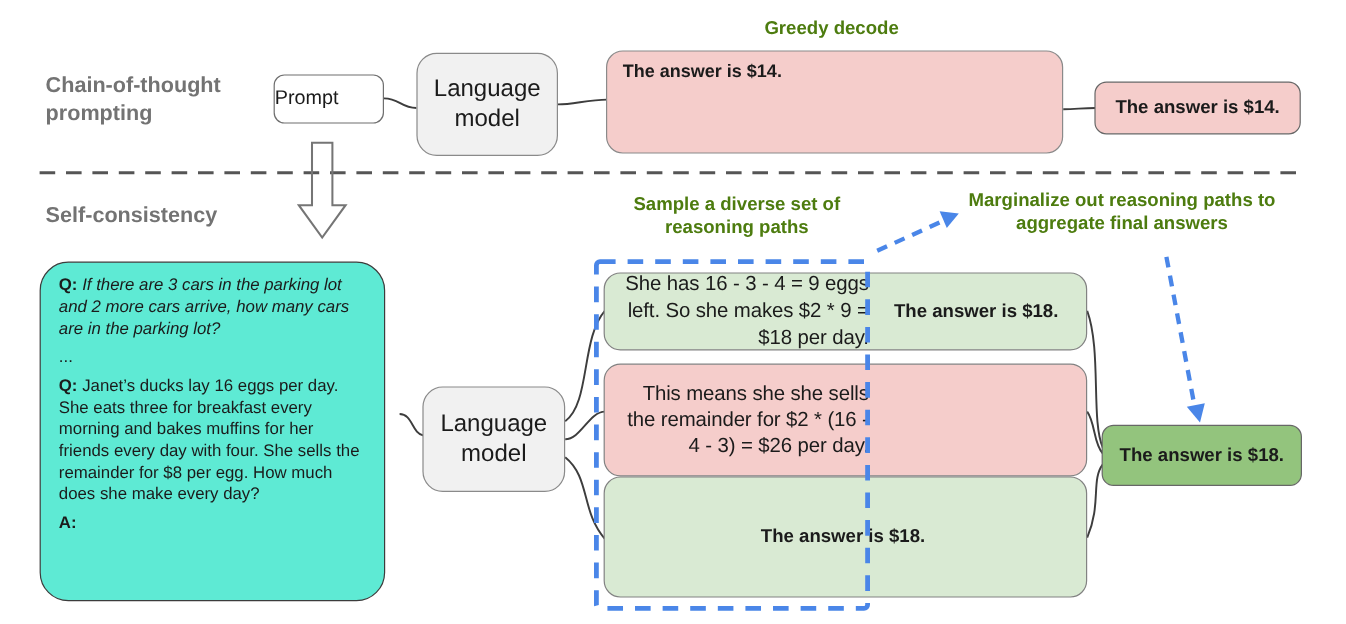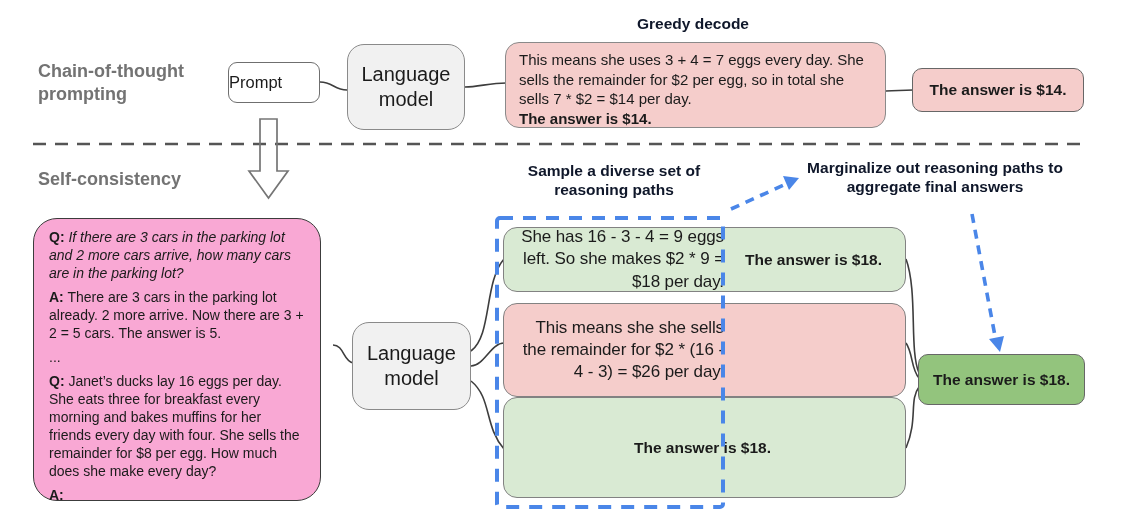--- a/index.html
+++ b/index.html
@@ -16,36 +16,36 @@
   #cot-label{left:38px;top:60px;width:190px;}
   #sc-label{left:38px;top:168px;width:220px;}
 
   .node{display:flex;align-items:center;text-align:center;
         background:#fff;border:1.6px solid #6f6f6f;}
   #prompt-box{left:228px;top:62px;width:92px;height:41px;border-radius:9px;font-size:16.5px;}
   .lm-box{background:#f1f1f1;border:1.6px solid #8a8a8a;border-radius:17px;font-size:20px;line-height:1.25;}
   #lm-top{left:347px;top:44px;width:118px;height:86px;}
   #lm-bottom{left:352px;top:322px;width:119px;height:88px;}
 
-  .blue-title{position:absolute;z-index:2;color:#0f172a;font-weight:bold;font-size:15.5px;
+  .blue-title{position:absolute;z-index:2;color:#4d7c0f;font-weight:bold;font-size:15.5px;
               line-height:1.22;text-align:center;}
   #greedy-title{left:598px;top:15px;width:190px;}
   #sample-title{left:500px;top:162px;width:228px;}
   #marginalize-title{left:788px;top:159px;width:294px;}
 
   #cot-output{left:505px;top:42px;width:381px;height:86px;background:#f5cdcb;
               border:1.5px solid #8a8a8a;border-radius:14px;padding:7px 13px;
               font-size:15px;line-height:1.3;}
   #cot-output .ans{font-weight:bold;display:block;}
   .answer-node{display:flex;align-items:center;justify-content:center;text-align:center;
                font-weight:bold;font-size:15.5px;border:1.6px solid #676767;border-radius:10px;}
   #cot-answer{left:912px;top:68px;width:172px;height:44px;background:#f5cdcb;}
   #final-answer{left:918px;top:354px;width:167px;height:51px;background:#93c47d;}
 
-  #prompt-sc{left:33px;top:218px;width:288px;height:283px;background:#f9a8d4;
+  #prompt-sc{left:33px;top:218px;width:288px;height:283px;background:#5eead4;
              border:1.4px solid #3c3c3c;border-radius:24px;padding:9px 14px 6px 15px;
              font-size:14px;line-height:18px;}
   #prompt-sc p{margin:0 0 6px 0;}
   #prompt-sc .qi{font-style:italic;}
   #prompt-sc b{font-style:normal;}
 
   .path-row{display:flex;align-items:center;border:1.5px solid #828282;border-radius:14px;
             left:503px;width:403px;}
   .path-row.green{background:#d9ead3;}
   .path-row.pink{background:#f5cdcb;}
@@ -84,33 +84,31 @@
     <span>Prompt</span>
   </div>
 
   <div class="box node lm-box" id="lm-top">
     <span>Language model</span>
   </div>
 
   <div class="blue-title" id="greedy-title">Greedy decode</div>
 
   <div class="box" id="cot-output">
-    <span>This means she uses 3 + 4 = 7 eggs every day. She sells the remainder for $2 per egg, so in total she sells 7 * $2 = $14 per day.</span>
     <span class="ans">The answer is $14.</span>
   </div>
 
   <div class="box answer-node" id="cot-answer">
     <span>The answer is $14.</span>
   </div>
 
   <div class="box section-label" id="sc-label">Self-consistency</div>
 
   <div class="box" id="prompt-sc">
     <p><b>Q:</b> <span class="qi">If there are 3 cars in the parking lot and 2 more cars arrive, how many cars are in the parking lot?</span></p>
-    <p><b>A:</b> <span>There are 3 cars in the parking lot already. 2 more arrive. Now there are 3 + 2 = 5 cars. The answer is 5.</span></p>
     <p><span>...</span></p>
     <p><b>Q:</b> <span>Janet’s ducks lay 16 eggs per day. She eats three for breakfast every morning and bakes muffins for her friends every day with four. She sells the remainder for $8 per egg. How much does she make every day?</span></p>
     <p><b>A:</b></p>
   </div>
 
   <div class="box node lm-box" id="lm-bottom">
     <span>Language model</span>
   </div>
 
   <div class="blue-title" id="sample-title">Sample a diverse set of reasoning paths</div>

